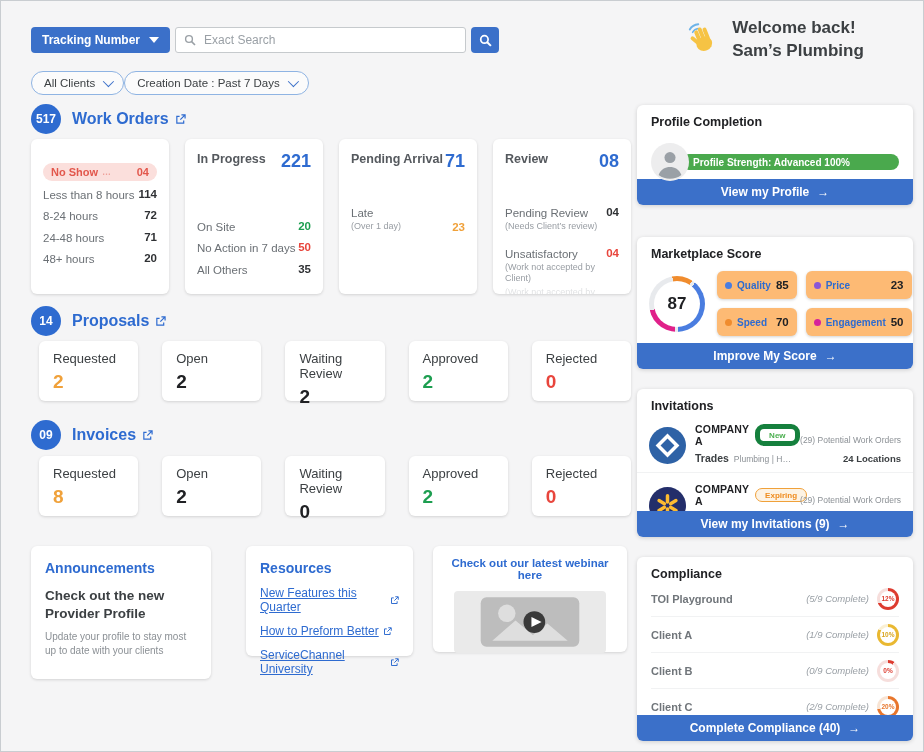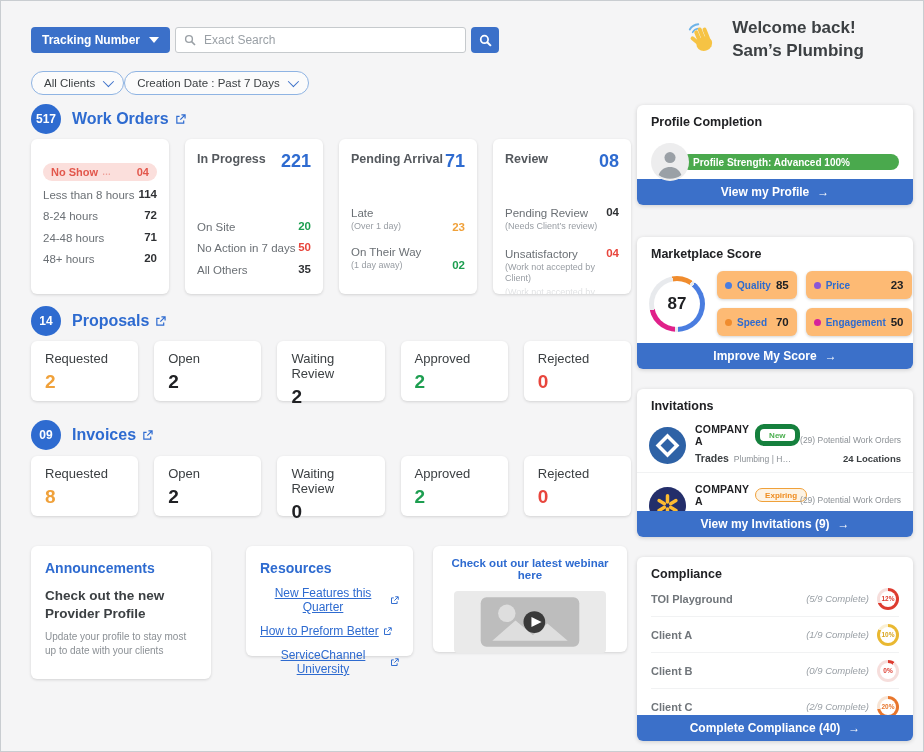--- a/index.html
+++ b/index.html
@@ -49,31 +49,31 @@
   .green{color:#1d9e50!important;}
   .red{color:#e8453c!important;}
   .orange{color:#f0a13a!important;}
   .sub{font-size:9px;color:#989da3;font-weight:normal;display:block;margin-top:1px;}
   .ghost{opacity:.3;font-size:9px;color:#989da3;margin-top:2px;}
   .push48{margin-top:48px;}
   .push34{margin-top:34px;}
 
   
   .stat-grid{width:600px;display:grid;grid-template-columns:repeat(5,1fr);gap:16px;}
-  .stat-card{height:60px;padding:10px 14px;box-sizing:border-box;cursor:pointer;}
+  .stat-card{height:60px;padding:10px 14px;box-sizing:border-box;cursor:pointer;margin-left:8px;}
   .stat-label{font-size:13px;color:#3c4043;}
   .stat-value{font-size:19px;font-weight:bold;margin-top:5px;color:#202124;}
 
   
   .ann{left:30px;top:545px;width:180px;height:133px;padding:14px;box-sizing:border-box;}
   .b-title{color:#2e6bd0;font-weight:bold;font-size:14px;}
   .ann-head{font-size:13.5px;font-weight:bold;color:#3c4043;margin-top:11px;line-height:1.3;}
   .ann-body{font-size:10px;color:#8b9095;margin-top:8px;line-height:1.4;}
   .res{left:245px;top:545px;width:167px;height:110px;padding:14px;box-sizing:border-box;}
-  .res-link{display:flex;align-items:center;gap:4px;color:#2e6bd0;font-size:12px;margin-top:10px;cursor:pointer;text-align:center;}
+  .res-link{display:flex;align-items:center;gap:4px;color:#2e6bd0;font-size:12px;margin-top:10px;cursor:pointer;}
   .res-link .txt{text-decoration:underline;}
   .web{left:432px;top:545px;width:194px;height:106px;padding:11px 14px;box-sizing:border-box;text-align:center;}
   .web-title{color:#2e6bd0;font-weight:bold;font-size:11.5px;}
   .web-img{margin:10px auto 0;width:152px;height:62px;background:#eaeaea;border-radius:4px;display:flex;align-items:center;justify-content:center;cursor:pointer;}
 
   
   .side{left:636px;top:0;width:276px;height:752px;position:absolute;}
   .welcome{position:absolute;top:16px;left:0;width:100%;display:flex;justify-content:center;align-items:center;gap:12px;}
   .welcome-text{font-size:17px;font-weight:bold;color:#3c4043;line-height:1.35;}
   .status-row{position:absolute;top:82px;left:0;width:100%;display:flex;justify-content:center;gap:12px;}
@@ -234,27 +234,20 @@
     <div class="wo-head">
       <div class="wo-title">Pending Arrival</div>
       <div class="wo-count">71</div>
     </div>
     <div class="wo-row push34">
       <span class="lbl">
         <span>Late</span>
         <span class="sub">(Over 1 day)</span>
       </span>
       <span class="val orange" style="align-self:flex-end;">23</span>
-    </div>
-    <div class="wo-row" style="margin-top:12px;">
-      <span class="lbl">
-        <span>On Their Way</span>
-        <span class="sub">(1 day away)</span>
-      </span>
-      <span class="val green" style="align-self:flex-end;">02</span>
     </div>
   </div>
 
   <div class="card wo-card">
     <div class="wo-head">
       <div class="wo-title">Review</div>
       <div class="wo-count">08</div>
     </div>
     <div class="wo-row push34">
       <span class="lbl">

